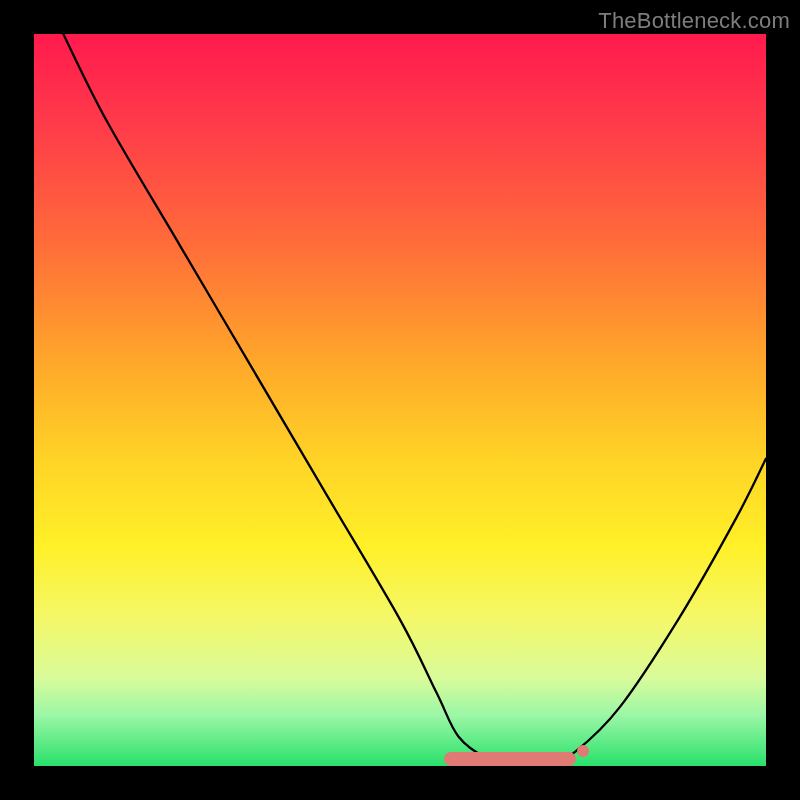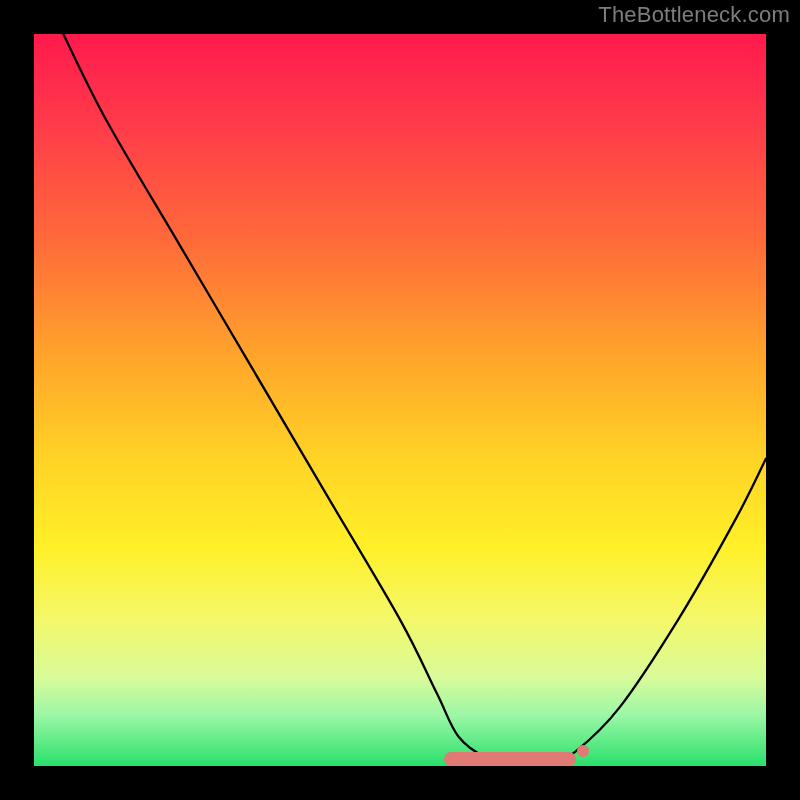--- a/index.html
+++ b/index.html
@@ -33,21 +33,21 @@
       #ffd326 58%,
       #fff028 70%,
       #f4f86a 80%,
       #d8fb9a 88%,
       #9cf7a6 93%,
       #29e06b 100%
     );
   }
   .watermark {
     position: absolute;
-    top: 2px;
+    top: 8px;
     right: 10px;
     color: #7d7d7d;
     font-size: 22px;
     font-weight: 500;
     letter-spacing: 0.2px;
     user-select: none;
   }
   svg.curve {
     position: absolute;
     left: 0;

